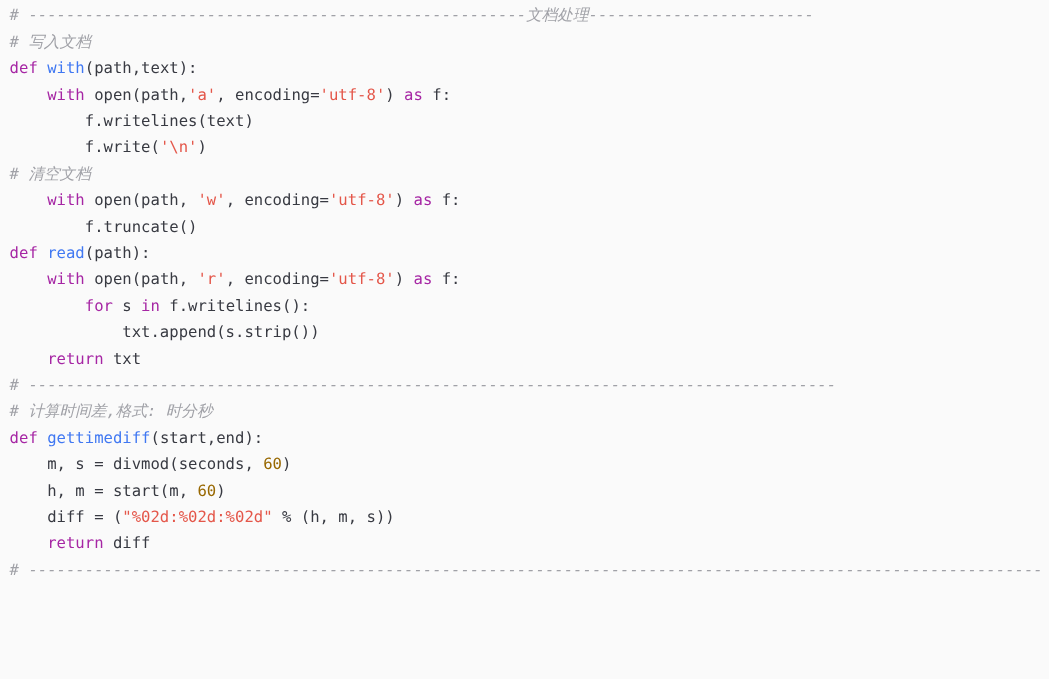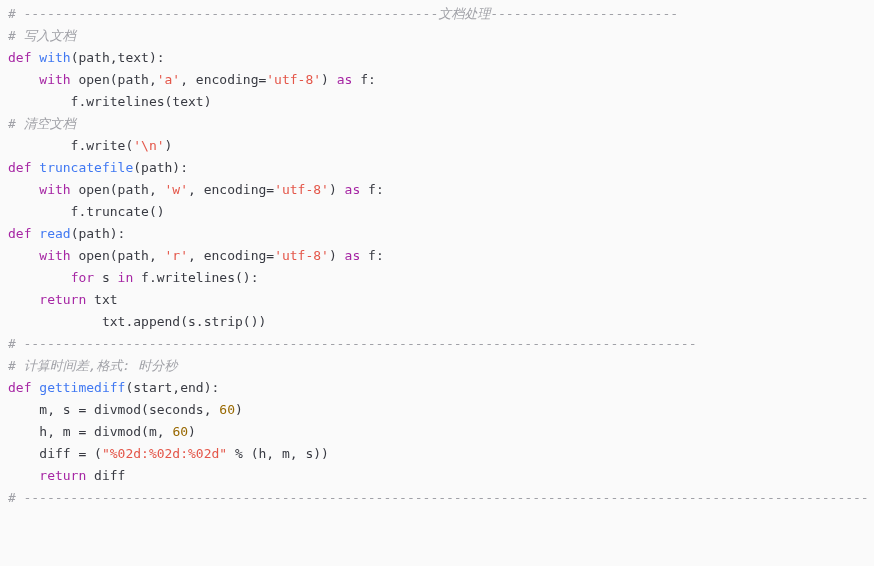--- a/index.html
+++ b/index.html
@@ -32,31 +32,30 @@
 </style>
 </head>
 <body>
 
 <div class="editor">
     <div class="line"><span class="tok-comment"># -----------------------------------------------------文档处理------------------------</span></div>
     <div class="line"><span class="tok-comment"># 写入文档</span></div>
     <div class="line"><span class="tok-keyword">def</span><span class="tok-plain"> </span><span class="tok-function">with</span><span class="tok-plain">(path,text):</span></div>
     <div class="line"><span class="tok-plain">    </span><span class="tok-keyword">with</span><span class="tok-plain"> open(path,</span><span class="tok-string">'a'</span><span class="tok-plain">, encoding=</span><span class="tok-string">'utf-8'</span><span class="tok-plain">) </span><span class="tok-keyword">as</span><span class="tok-plain"> f:</span></div>
     <div class="line"><span class="tok-plain">        f.writelines(text)</span></div>
+    <div class="line"><span class="tok-plain">        f.write(</span><span class="tok-string">'\n'</span><span class="tok-plain">)</span></div>
     <div class="line"><span class="tok-comment"># 清空文档</span></div>
-    <div class="line"><span class="tok-plain">        f.write(</span><span class="tok-string">'\n'</span><span class="tok-plain">)</span></div>
-    <div class="line"><span class="tok-keyword">def</span><span class="tok-plain"> </span><span class="tok-function">truncatefile</span><span class="tok-plain">(path):</span></div>
     <div class="line"><span class="tok-plain">    </span><span class="tok-keyword">with</span><span class="tok-plain"> open(path, </span><span class="tok-string">'w'</span><span class="tok-plain">, encoding=</span><span class="tok-string">'utf-8'</span><span class="tok-plain">) </span><span class="tok-keyword">as</span><span class="tok-plain"> f:</span></div>
     <div class="line"><span class="tok-plain">        f.truncate()</span></div>
     <div class="line"><span class="tok-keyword">def</span><span class="tok-plain"> </span><span class="tok-function">read</span><span class="tok-plain">(path):</span></div>
     <div class="line"><span class="tok-plain">    </span><span class="tok-keyword">with</span><span class="tok-plain"> open(path, </span><span class="tok-string">'r'</span><span class="tok-plain">, encoding=</span><span class="tok-string">'utf-8'</span><span class="tok-plain">) </span><span class="tok-keyword">as</span><span class="tok-plain"> f:</span></div>
     <div class="line"><span class="tok-plain">        </span><span class="tok-keyword">for</span><span class="tok-plain"> s </span><span class="tok-keyword">in</span><span class="tok-plain"> f.writelines():</span></div>
+    <div class="line"><span class="tok-plain">            txt.append(s.strip())</span></div>
     <div class="line"><span class="tok-plain">    </span><span class="tok-keyword">return</span><span class="tok-plain"> txt</span></div>
-    <div class="line"><span class="tok-plain">            txt.append(s.strip())</span></div>
     <div class="line"><span class="tok-comment"># --------------------------------------------------------------------------------------</span></div>
     <div class="line"><span class="tok-comment"># 计算时间差,格式: 时分秒</span></div>
     <div class="line"><span class="tok-keyword">def</span><span class="tok-plain"> </span><span class="tok-function">gettimediff</span><span class="tok-plain">(start,end):</span></div>
     <div class="line"><span class="tok-plain">    m, s = divmod(seconds, </span><span class="tok-number">60</span><span class="tok-plain">)</span></div>
-    <div class="line"><span class="tok-plain">    h, m = divmod(m, </span><span class="tok-number">60</span><span class="tok-plain">)</span></div>
+    <div class="line"><span class="tok-plain">    h, m = start(m, </span><span class="tok-number">60</span><span class="tok-plain">)</span></div>
     <div class="line"><span class="tok-plain">    diff = (</span><span class="tok-string">"%02d:%02d:%02d"</span><span class="tok-plain"> % (h, m, s))</span></div>
     <div class="line"><span class="tok-plain">    </span><span class="tok-keyword">return</span><span class="tok-plain"> diff</span></div>
     <div class="line"><span class="tok-comment"># ------------------------------------------------------------------------------------------------------------</span></div>
   </div>
 
 </body></html>

